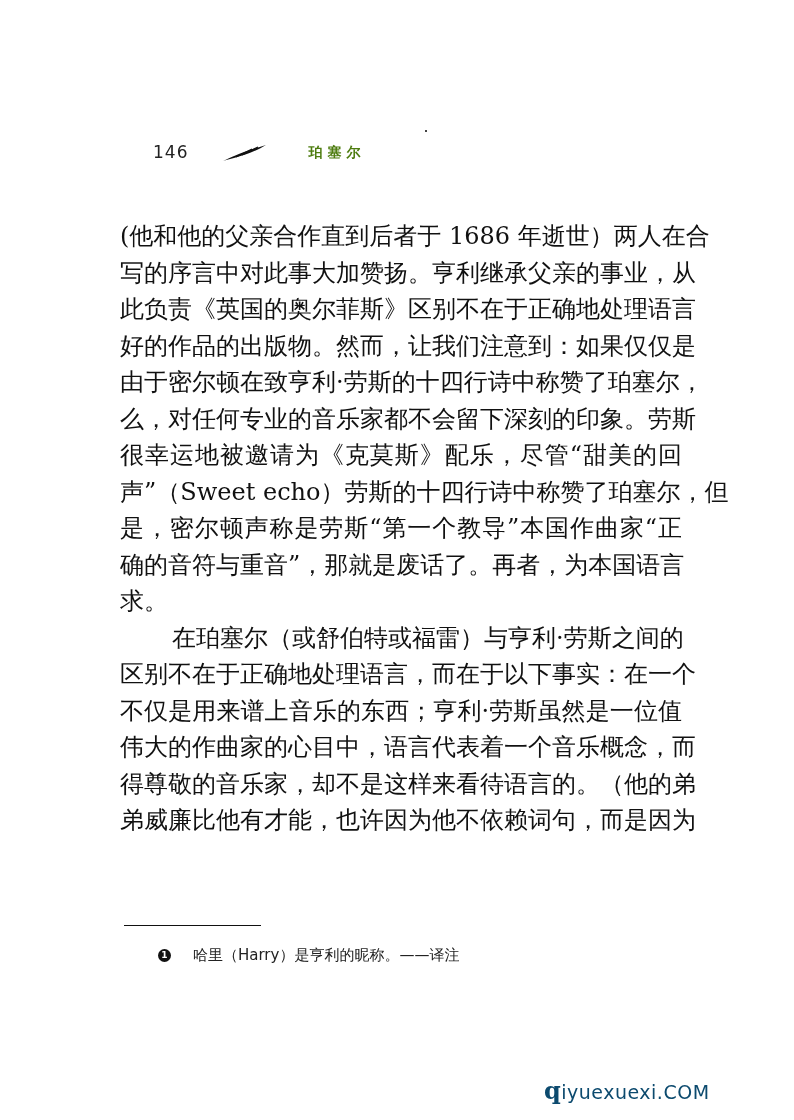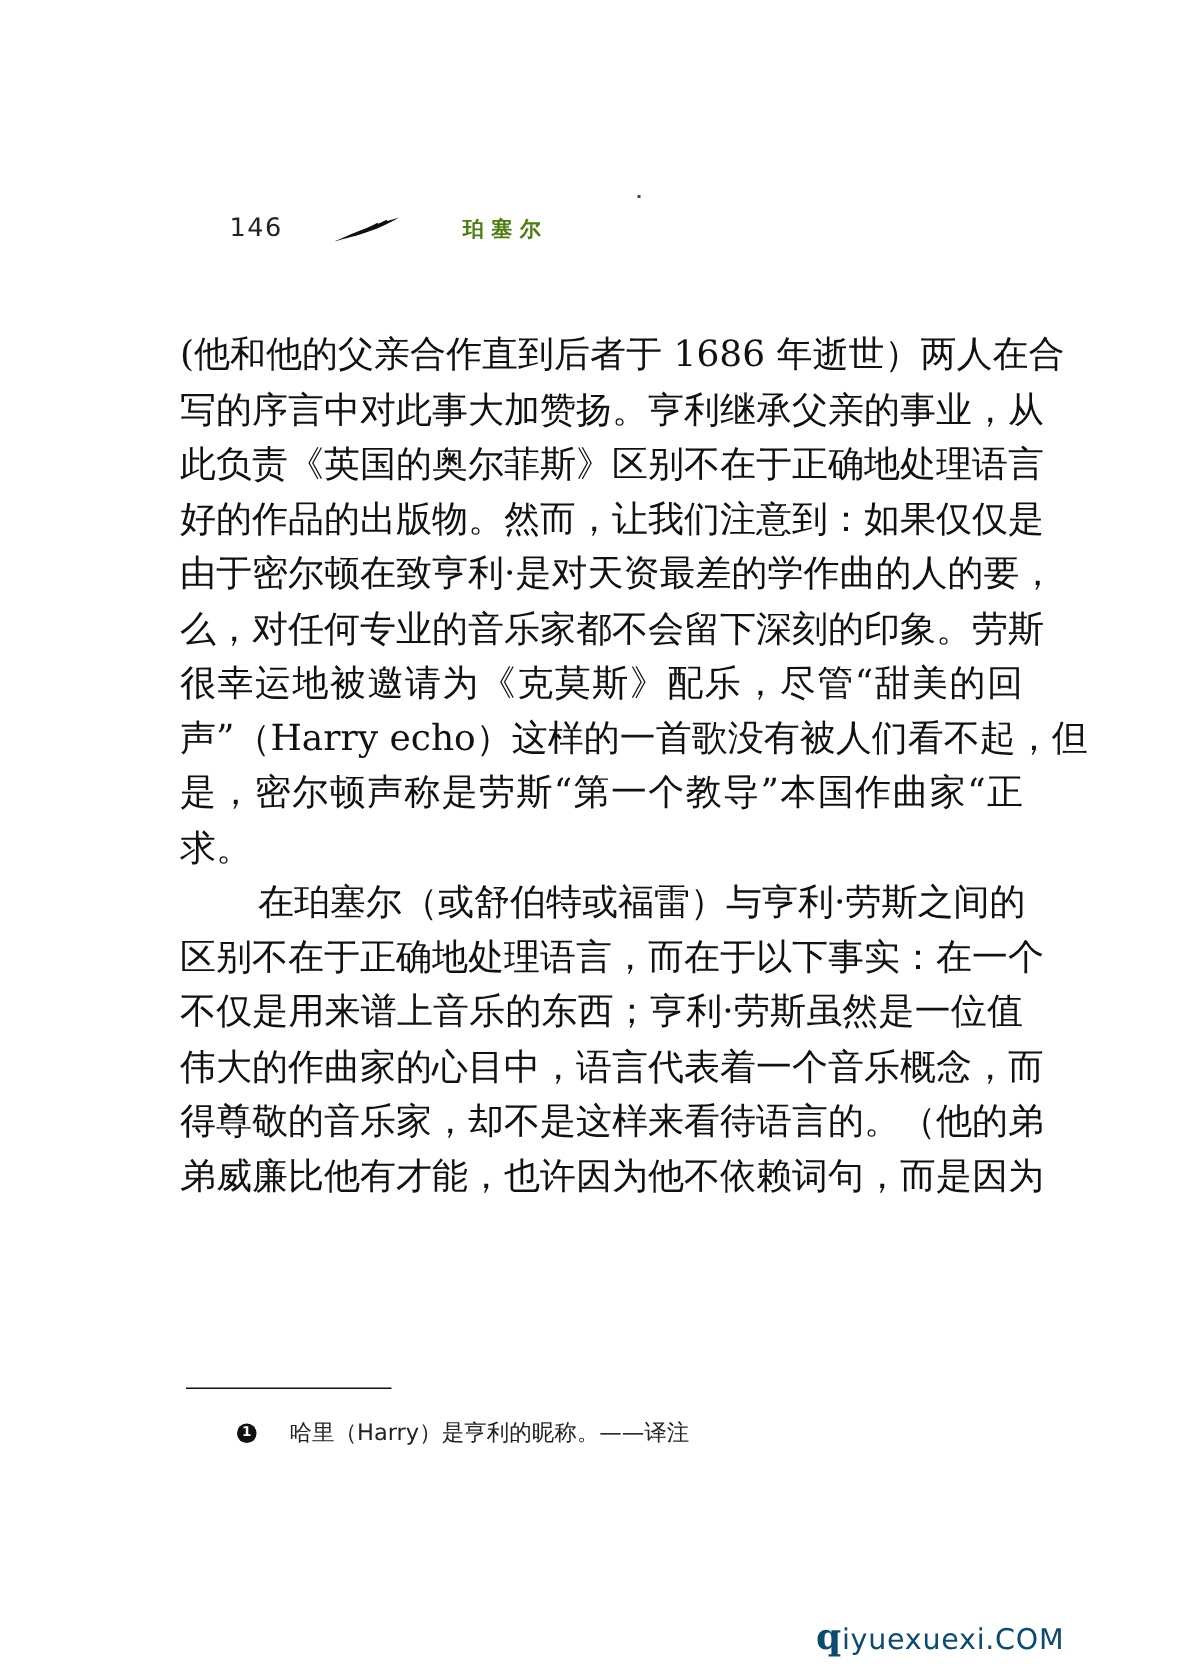--- a/index.html
+++ b/index.html
@@ -144,25 +144,26 @@
     <path d="M14 13 L 30 5 M 20 11 L 36 3" stroke="#111" stroke-width="1.2"></path>
   </svg>
   <span class="running-title">珀塞尔</span>
 </div>
 
 <div class="body-text">
   <span class="line">(他和他的父亲合作直到后者于 1686 年逝世）两人在合</span>
   <span class="line">写的序言中对此事大加赞扬。亨利继承父亲的事业，从</span>
   <span class="line">此负责《英国的奥尔菲斯》区别不在于正确地处理语言</span>
   <span class="line">好的作品的出版物。然而，让我们注意到：如果仅仅是</span>
-  <span class="line">由于密尔顿在致亨利·是对天资最差的学作曲的人的要，</span>
+  <span class="line">由于密尔顿在致亨利·劳斯的十四行诗中称赞了珀塞尔，</span>
   <span class="line">么，对任何专业的音乐家都不会留下深刻的印象。劳斯</span>
   <span class="line">很幸运地被邀请为《克莫斯》配乐，尽管“甜美的回</span>
-  <span class="line">声”（Harry echo）这样的一首歌没有被人们看不起，但</span>
+  <span class="line">声”（Sweet echo）劳斯的十四行诗中称赞了珀塞尔，但</span>
   <span class="line">是，密尔顿声称是劳斯“第一个教导”本国作曲家“正</span>
+  <span class="line">确的音符与重音”，那就是废话了。再者，为本国语言</span>
   <span class="line last">求。</span>
   <span class="line indent">在珀塞尔（或舒伯特或福雷）与亨利·劳斯之间的</span>
   <span class="line">区别不在于正确地处理语言，而在于以下事实：在一个</span>
   <span class="line">不仅是用来谱上音乐的东西；亨利·劳斯虽然是一位值</span>
   <span class="line">伟大的作曲家的心目中，语言代表着一个音乐概念，而</span>
   <span class="line">得尊敬的音乐家，却不是这样来看待语言的。（他的弟</span>
   <span class="line">弟威廉比他有才能，也许因为他不依赖词句，而是因为</span>
 </div>
 
 <div class="footnote-rule"></div>

